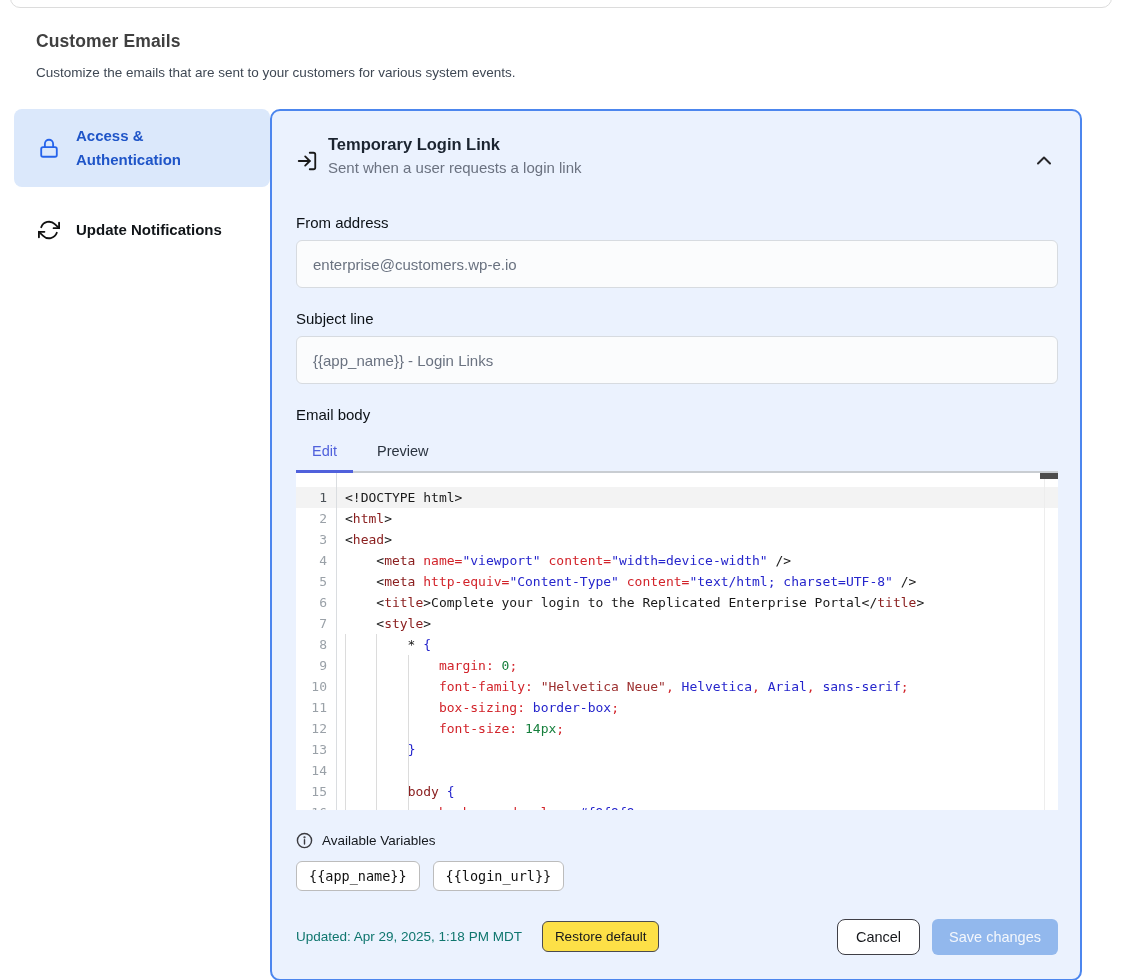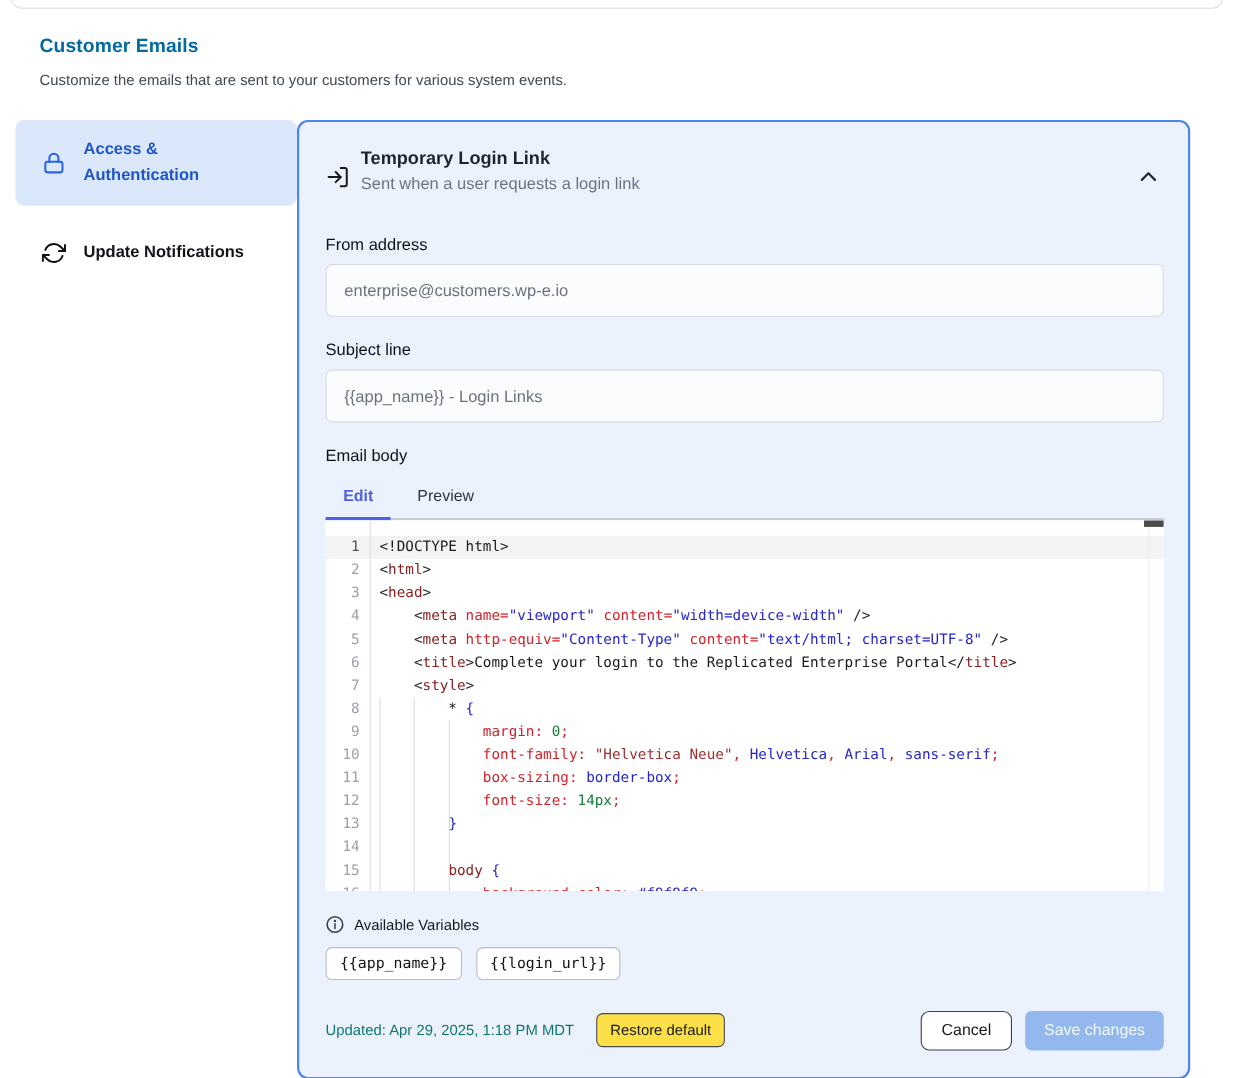--- a/index.html
+++ b/index.html
@@ -7,21 +7,21 @@
   body {
     width:1128px; height:980px; position:relative; overflow:hidden;
     font-family:"Liberation Sans", sans-serif; color:#15191e;
   }
   
   .top-cut { position:absolute; left:10px; top:-26px; width:1102px; height:34px;
     border:1px solid #dcdcdc; border-radius:10px; background:#fff; }
 
   
   .page-head { padding:31px 36px 0 36px; }
-  .page-title { font-size:17.5px; font-weight:700; color:#0369a1; letter-spacing:.1px; }
+  .page-title { font-size:17.5px; font-weight:700; color:#404040; letter-spacing:.1px; }
   .page-sub { margin-top:13px; font-size:13.5px; color:#3f4854; }
 
   
   .layout { display:flex; align-items:flex-start; margin:29px 0 0 14px; }
 
   
   .sidebar { width:256px; flex:none; }
   .side-item { display:flex; align-items:center; gap:16px; padding:15px 10px 15px 24px;
     border-radius:8px; cursor:pointer; }
   .side-item .side-label { font-size:15px; font-weight:600; line-height:24px; color:#101418; }
@@ -43,21 +43,21 @@
   .field-label { font-size:15px; color:#0c1116; margin-bottom:9px;margin-top:10px; }
   .text-input { display:block; width:100%; height:48px; border:1px solid #d7dbe0; background:#fbfcfd;
     border-radius:6px; padding:0 16px; font-size:15px; color:#6a7280;
     font-family:"Liberation Sans", sans-serif; margin-bottom:22px; outline:none; }
 
   
   .tabs { display:flex; gap:8px; margin-top:14px; border-bottom:2px solid #c9cdd2; }
   .tab { padding:6px 16px 11px; font-size:14.5px; background:transparent; border:none;
     border-bottom:3px solid transparent; margin-bottom:-2.5px; cursor:pointer; color:#2b3440;
     font-family:"Liberation Sans", sans-serif; }
-  .tab.active { color:var(--tab-active,#5061dc); font-weight:700;
+  .tab.active { color:var(--tab-active,#5061dc); font-weight:400;
     border-bottom-color:var(--tab-active,#5061dc); }
 
   
   .editor { position:relative; height:337px; background:#fff; overflow:hidden;
     font-family:"DejaVu Sans Mono", monospace; font-size:13px; line-height:21px;
     padding-top:14px; }
   .gsep { position:absolute; left:40px; top:0; bottom:0; width:1px; background:#dadde0; }
   .cl { display:flex; height:21px; white-space:pre; }
   .cl.active { background:#f3f3f3; }
   .ln { width:40px; flex:none; text-align:right; padding-right:9px; color:#9aa1a8; }

